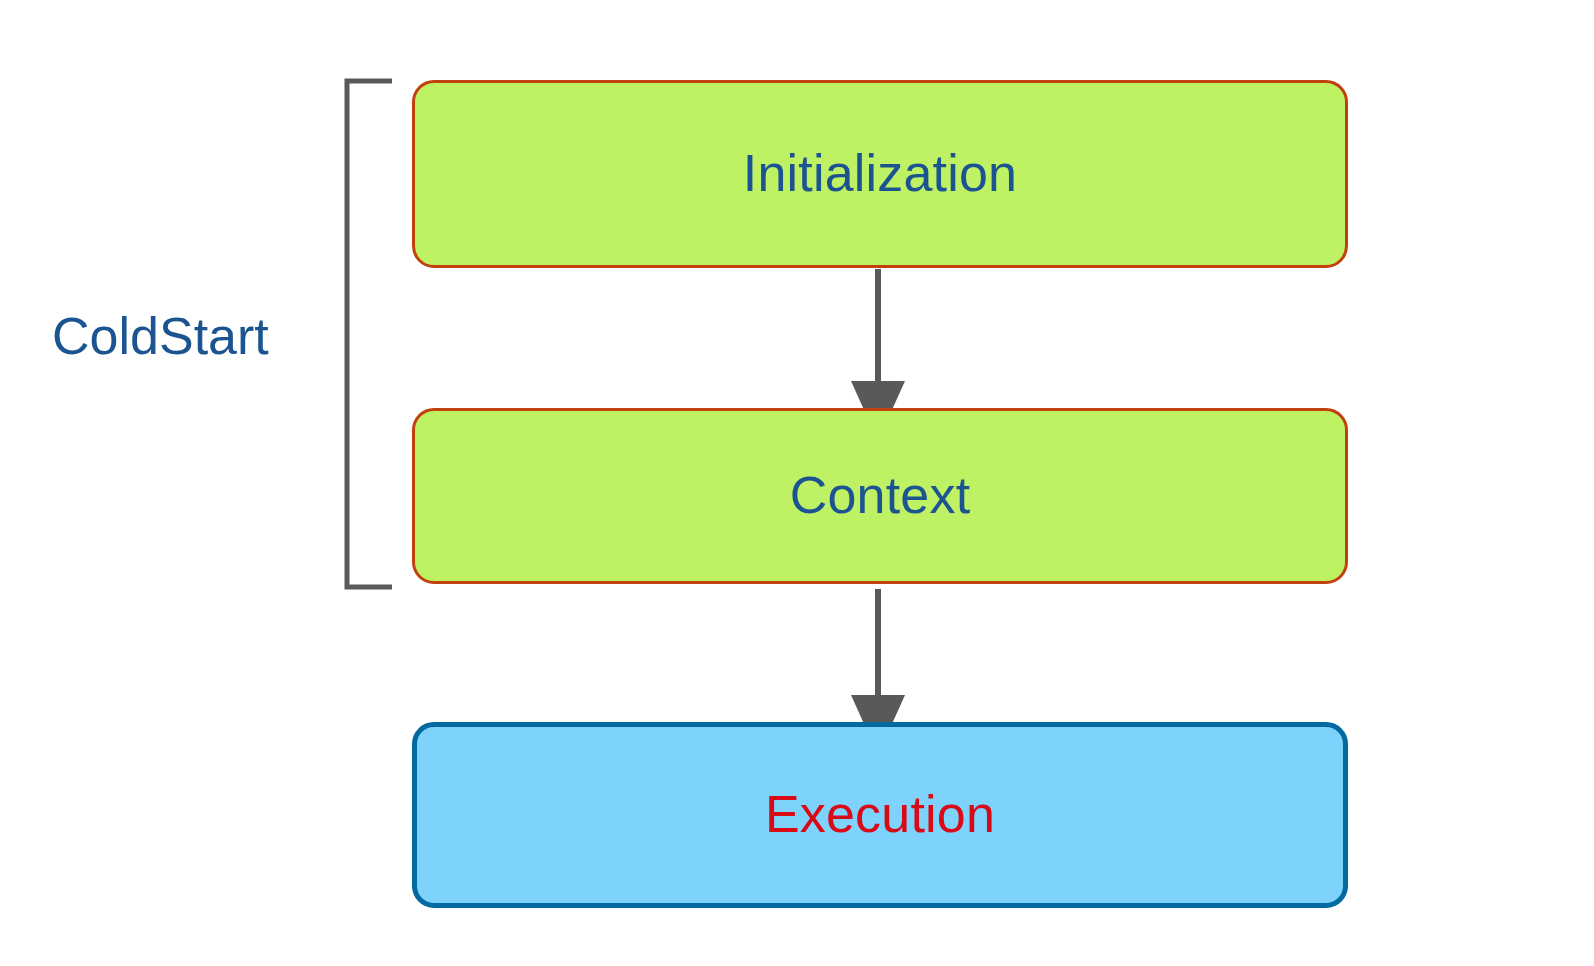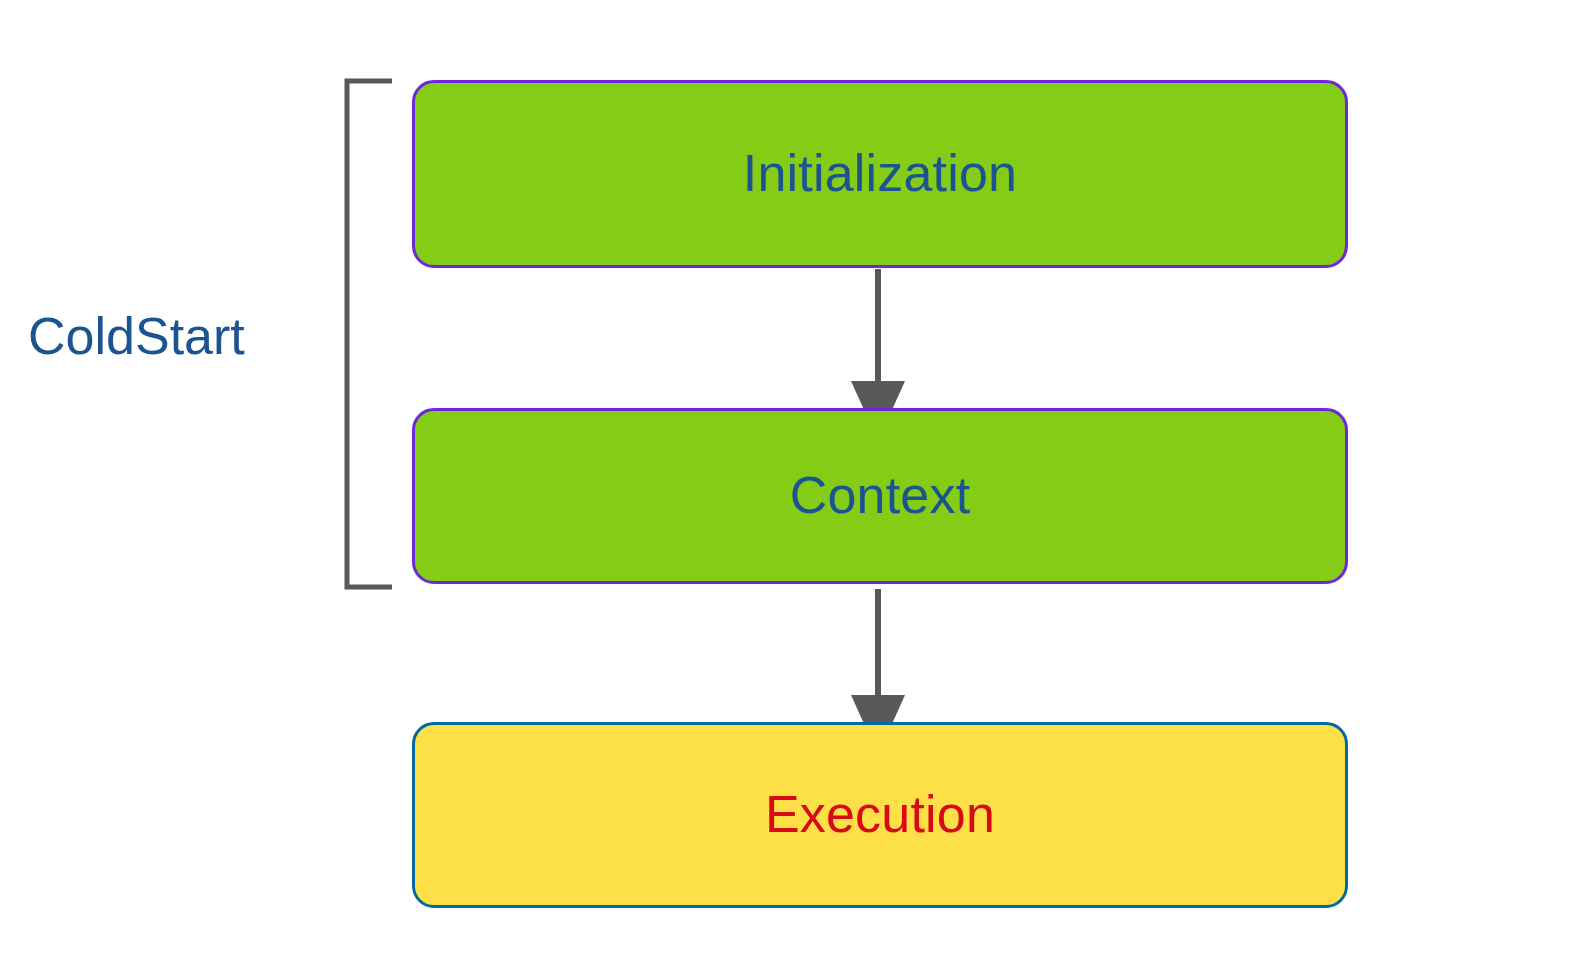--- a/index.html
+++ b/index.html
@@ -21,40 +21,41 @@
     position: absolute;
     box-sizing: border-box;
     border-radius: 22px;
     display: flex;
     align-items: center;
     justify-content: center;
     text-align: center;
     line-height: 1.1;
   }
   .node-blue {
-    background: #84cc16;
-    border: 3px solid #6d28d9;
+    background: #bef264;
+    border: 3px solid #c2410c;
     color: #1b5490;
   }
   .node-red {
-    background: #fde047;
-    border: 3px solid #0369a1;
+    background: #7dd3fc;
+    border: 5px solid #0369a1;
     color: #d80a16;
   }
   .node-label {
     font-size: 52px;
     font-weight: 400;
     letter-spacing: 0.2px;
     pointer-events: none;
   }
   .group-label {
     position: absolute;
     font-size: 52px;
     color: #1b5490;
     white-space: nowrap;
+    margin-left: 24px;
   }
   svg.overlay {
     position: absolute;
     left: 0;
     top: 0;
     width: 1594px;
     height: 966px;
     pointer-events: none;
   }
 </style>

